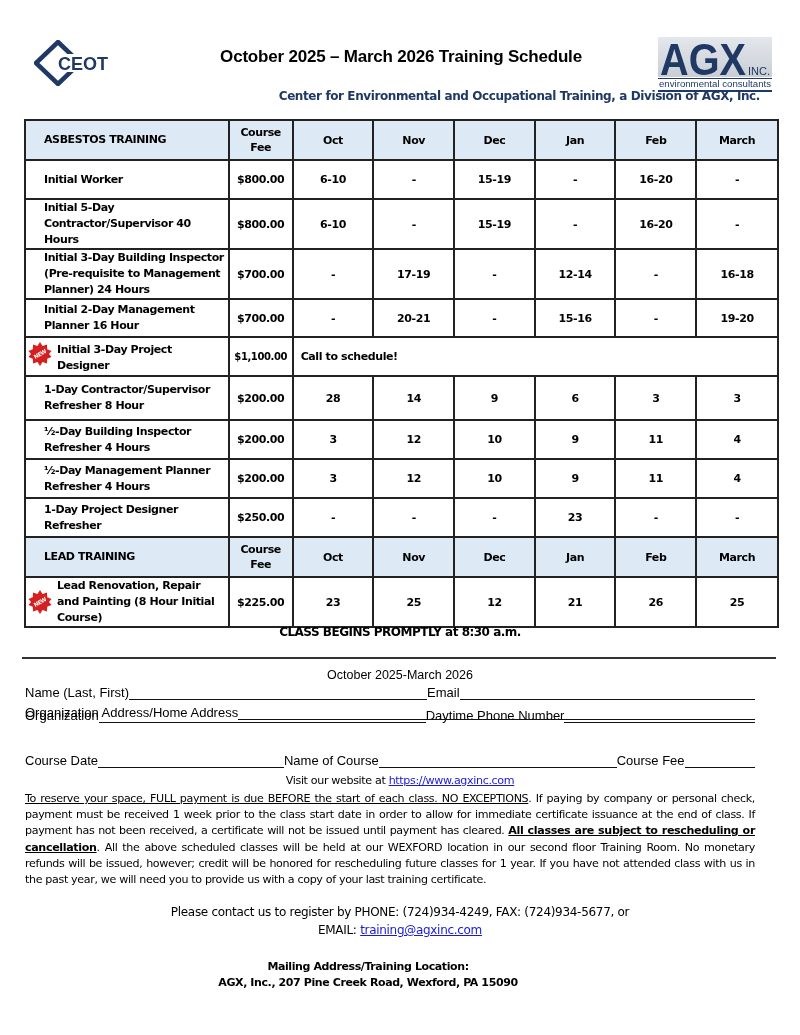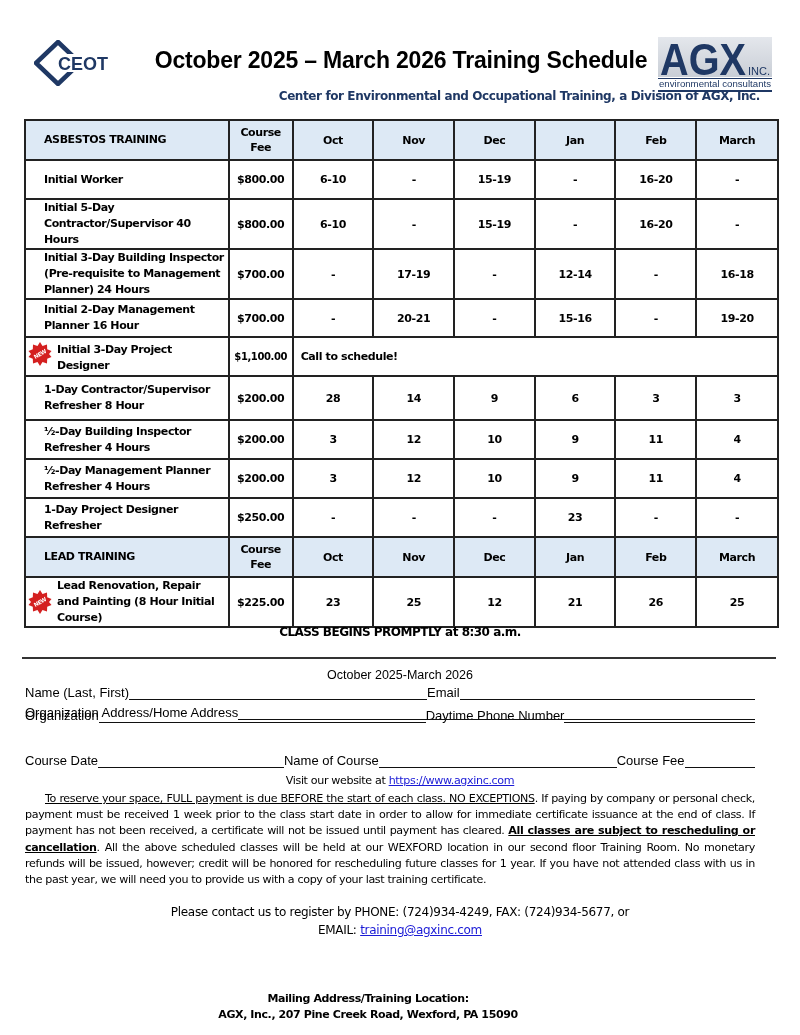--- a/index.html
+++ b/index.html
@@ -3,21 +3,21 @@
 <meta charset="utf-8">
 <style>
   * { box-sizing: border-box; margin: 0; padding: 0; }
   html, body { width: 800px; height: 1035px; background: #ffffff; overflow: hidden; }
   body { position: relative; font-family: "Liberation Sans", sans-serif; color: #000; }
 
   .logo-ceot { position: absolute; left: 34px; top: 40px; width: 84px; height: 46px; }
   .logo-agx { position: absolute; left: 658px; top: 37px; width: 114px; height: 56px; }
 
   .title { position: absolute; left: 0; width: 800px; top: 47px; text-align: center;
-           font-family: "Liberation Sans", sans-serif; font-weight: bold; font-size: 23px; letter-spacing: -0.2px; }
+           font-family: "Liberation Sans", sans-serif; font-weight: bold; font-size: 17px; letter-spacing: -0.2px; }
   .title span { display: inline-block; transform: translateX(1px); }
   .subtitle { position: absolute; left: 0; width: 760px; top: 89px; text-align: right;
               font-family: "DejaVu Sans", sans-serif; font-weight: bold; font-size: 12px; color: #1f3864; letter-spacing: -0.4px; }
 
   table.sched { position: absolute; left: 24px; top: 119px; width: 755px; border-collapse: collapse;
                 font-family: "DejaVu Sans", sans-serif; font-size: 11px; font-weight: bold; letter-spacing: -0.4px; }
   table.sched td { border: 2px solid #222; text-align: center; vertical-align: middle; padding: 0 3px; }
   table.sched td.name { text-align: left; padding-left: 18px; line-height: 16px; }
   table.sched tr.hdr td { background: #dde9f5; font-size: 11px; }
   table.sched tr.hdr td.name { font-size: 11px; }
@@ -34,25 +34,25 @@
   .form { font-family: "Liberation Sans", sans-serif; font-size: 13px; }
   .form-period { position: absolute; left: 0; width: 800px; top: 668px; text-align: center; font-size: 12.5px; }
   .frow { position: absolute; left: 25px; width: 730px; height: 18px; display: flex; align-items: flex-end; white-space: nowrap; }
   .lbl { font-size: 13px; line-height: 14px; }
   .line { border-bottom: 1.3px solid #111; height: 14px; }
 
   .para { font-family: "DejaVu Sans", sans-serif; font-size: 11.1px; letter-spacing: -0.35px; }
   .visit { position: absolute; left: 0; width: 800px; top: 774px; text-align: center; }
   a.link { color: #1a1ad6; text-decoration: underline; }
   .terms { position: absolute; left: 25px; width: 730px; top: 791px; line-height: 16.2px; text-align: justify; }
-  .terms .u { text-decoration: underline; margin-left: 20px; }
+  .terms .u { text-decoration: underline; }
   .terms .bu { text-decoration: underline; font-weight: bold; }
 
   .contact { position: absolute; left: 0; width: 800px; top: 903px; text-align: center; font-size: 12px; line-height: 18px; letter-spacing: -0.3px; }
-  .mail { position: absolute; left: 0; width: 736px; top: 959px; text-align: center; font-weight: bold; font-size: 11px; line-height: 16px; letter-spacing: -0.4px; margin-top: 32px; }
+  .mail { position: absolute; left: 0; width: 736px; top: 959px; text-align: center; font-weight: bold; font-size: 11px; line-height: 16px; letter-spacing: -0.4px; }
 </style>
 </head>
 <body>
 
 <svg class="logo-ceot" viewBox="0 0 84 46">
   <polygon points="24,2 46,23 24,44 2,23" fill="none" stroke="#1f3864" stroke-width="4.5"></polygon>
   <rect x="20" y="14" width="62" height="18" fill="#ffffff"></rect>
   <text x="24" y="30" font-family="Liberation Sans, sans-serif" font-weight="bold" font-size="18" fill="#1f3864">CEOT</text>
 </svg>
 

